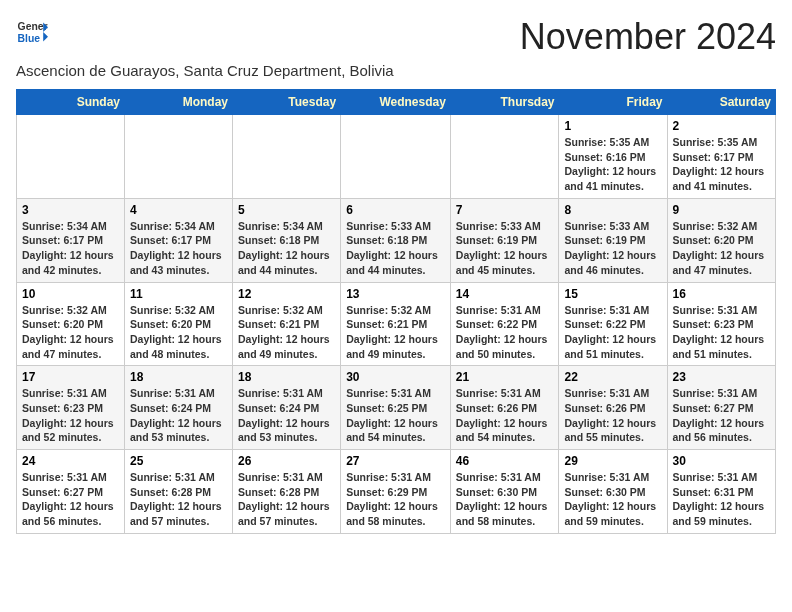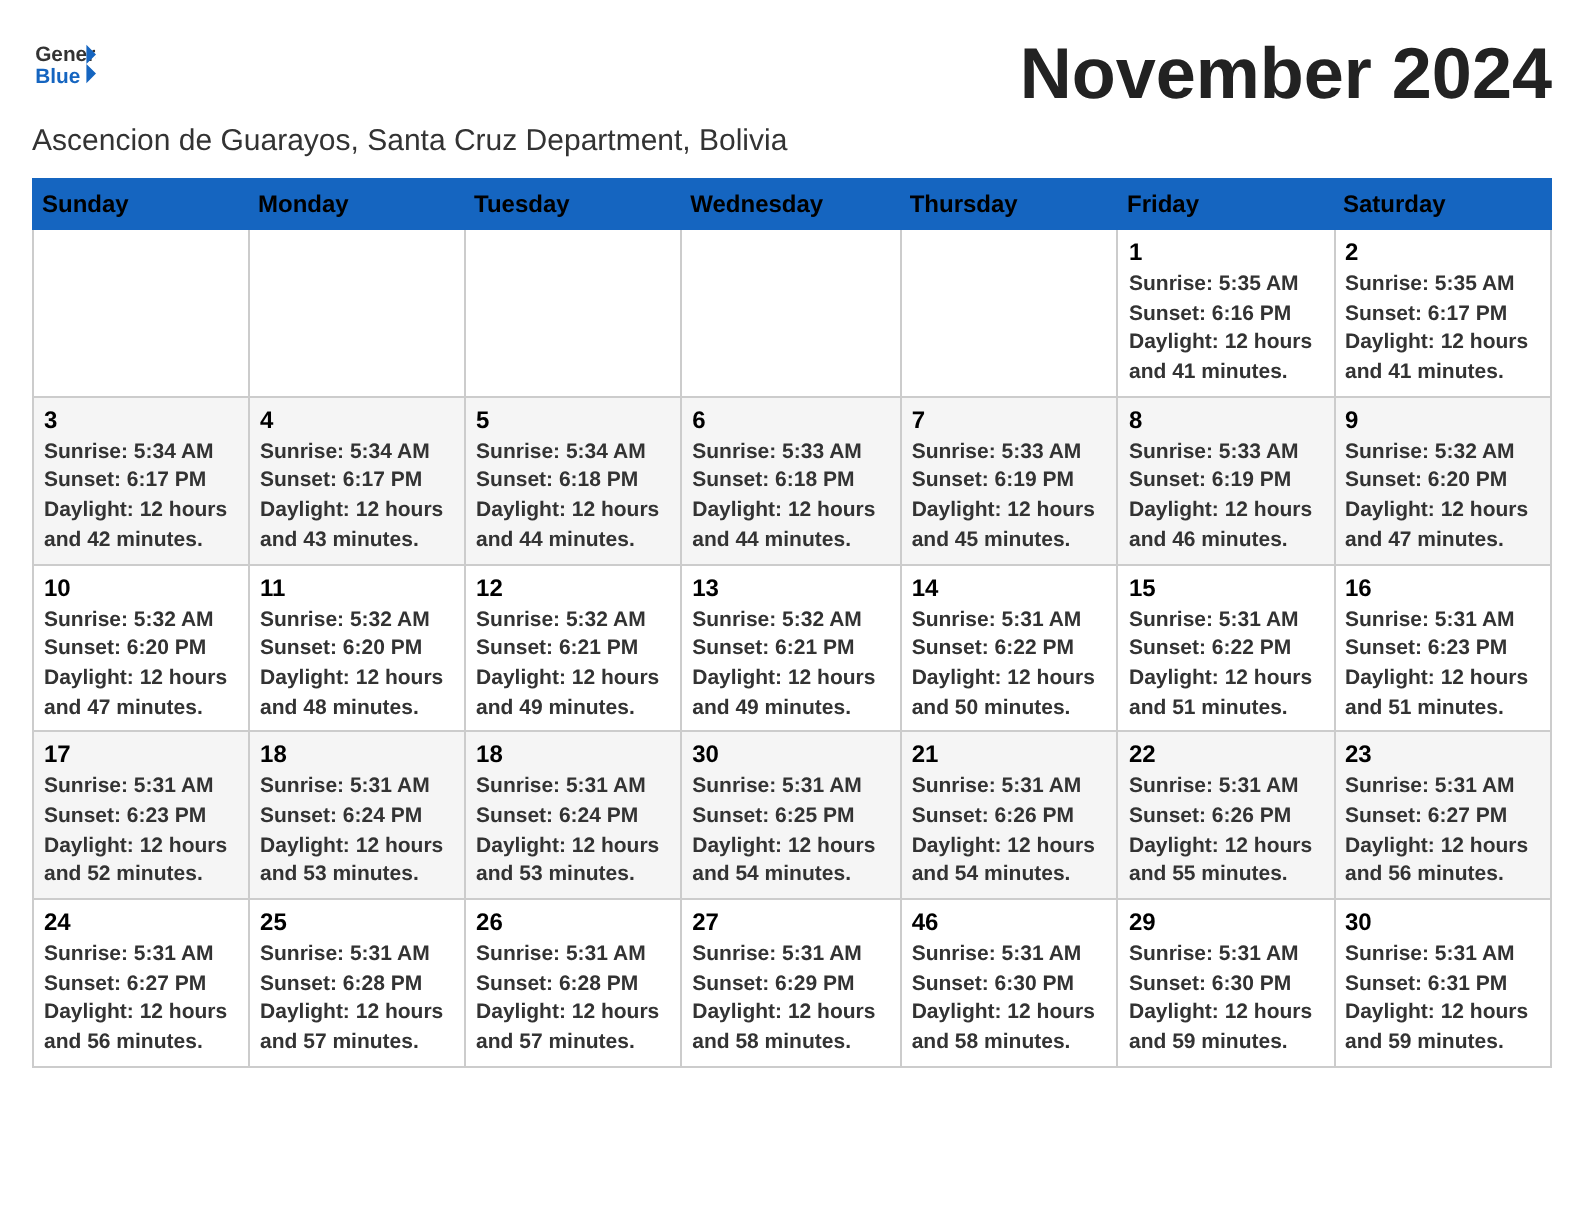--- a/index.html
+++ b/index.html
@@ -20,39 +20,39 @@
       display: flex;
       align-items: center;
       gap: 4px;
     }
     .logo-icon {
       width: 32px;
       height: 32px;
     }
     .month-title {
       font-size: 36px;
-      font-weight: bold;
+      font-weight: normal;
       color: #222;
       text-align: right;
     }
     .subtitle {
       font-size: 15px;
       color: #333;
       margin-bottom: 10px;
     }
     .calendar {
       width: 100%;
       border-collapse: collapse;
       font-size: 11px;
     }
     .calendar th {
       background: #1565c0;
-      color: #000000;
+      color: #fef9c3;
       padding: 5px 4px;
-      text-align: left;
+      text-align: right;
       font-size: 12px;
       font-weight: bold;
       border: 1px solid #1565c0;
     }
     .calendar td {
       border: 1px solid #ccc;
       vertical-align: top;
       padding: 4px 5px;
       width: 113px;
       min-height: 80px;

